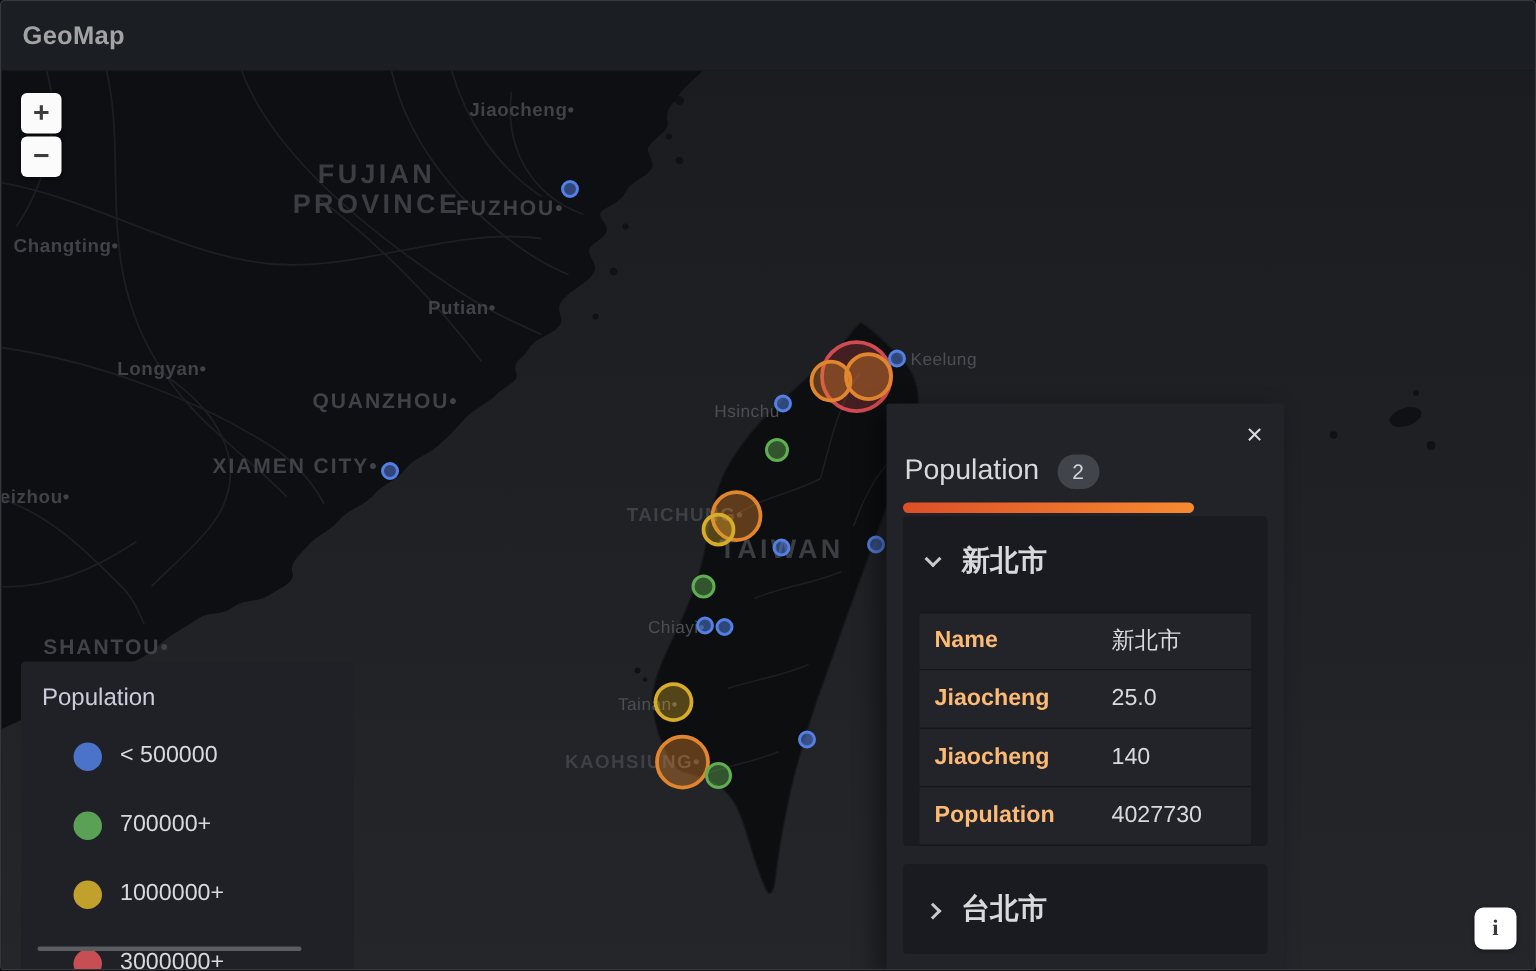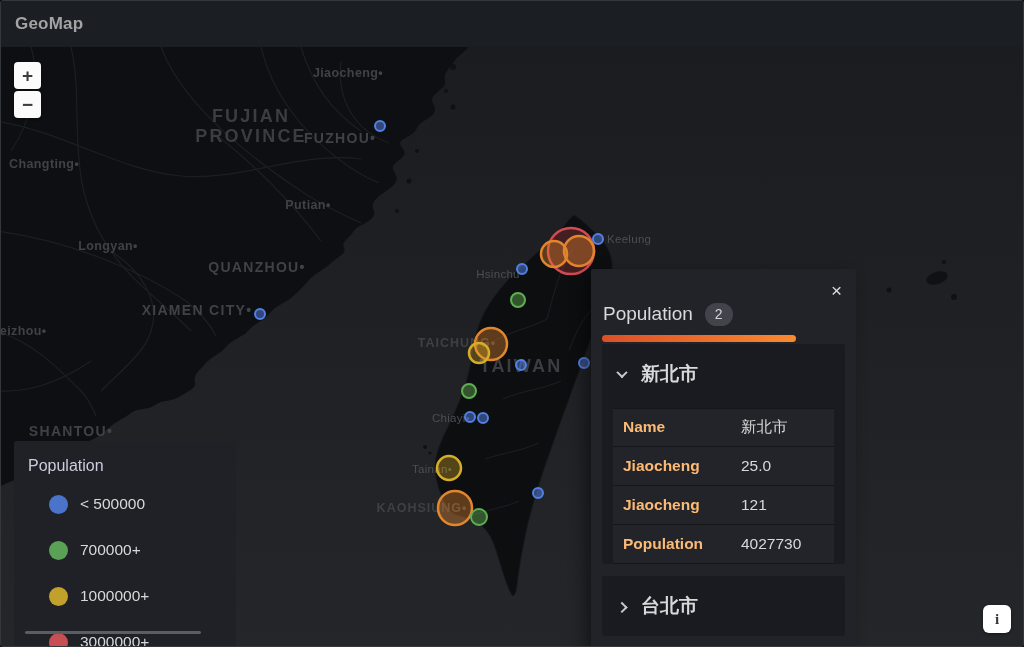--- a/index.html
+++ b/index.html
@@ -217,21 +217,21 @@
               <div class="pp-row">
                 <span class="pp-row-label">Name</span>
                 <span class="pp-row-value">新北市</span>
               </div>
               <div class="pp-row">
                 <span class="pp-row-label">Jiaocheng</span>
                 <span class="pp-row-value">25.0</span>
               </div>
               <div class="pp-row">
                 <span class="pp-row-label">Jiaocheng</span>
-                <span class="pp-row-value">121</span>
+                <span class="pp-row-value">140</span>
               </div>
               <div class="pp-row">
                 <span class="pp-row-label">Population</span>
                 <span class="pp-row-value">4027730</span>
               </div>
             </div>
           </div>
           <div class="pp-section">
             <div class="pp-sec-head">
               <span class="chev right"></span>

